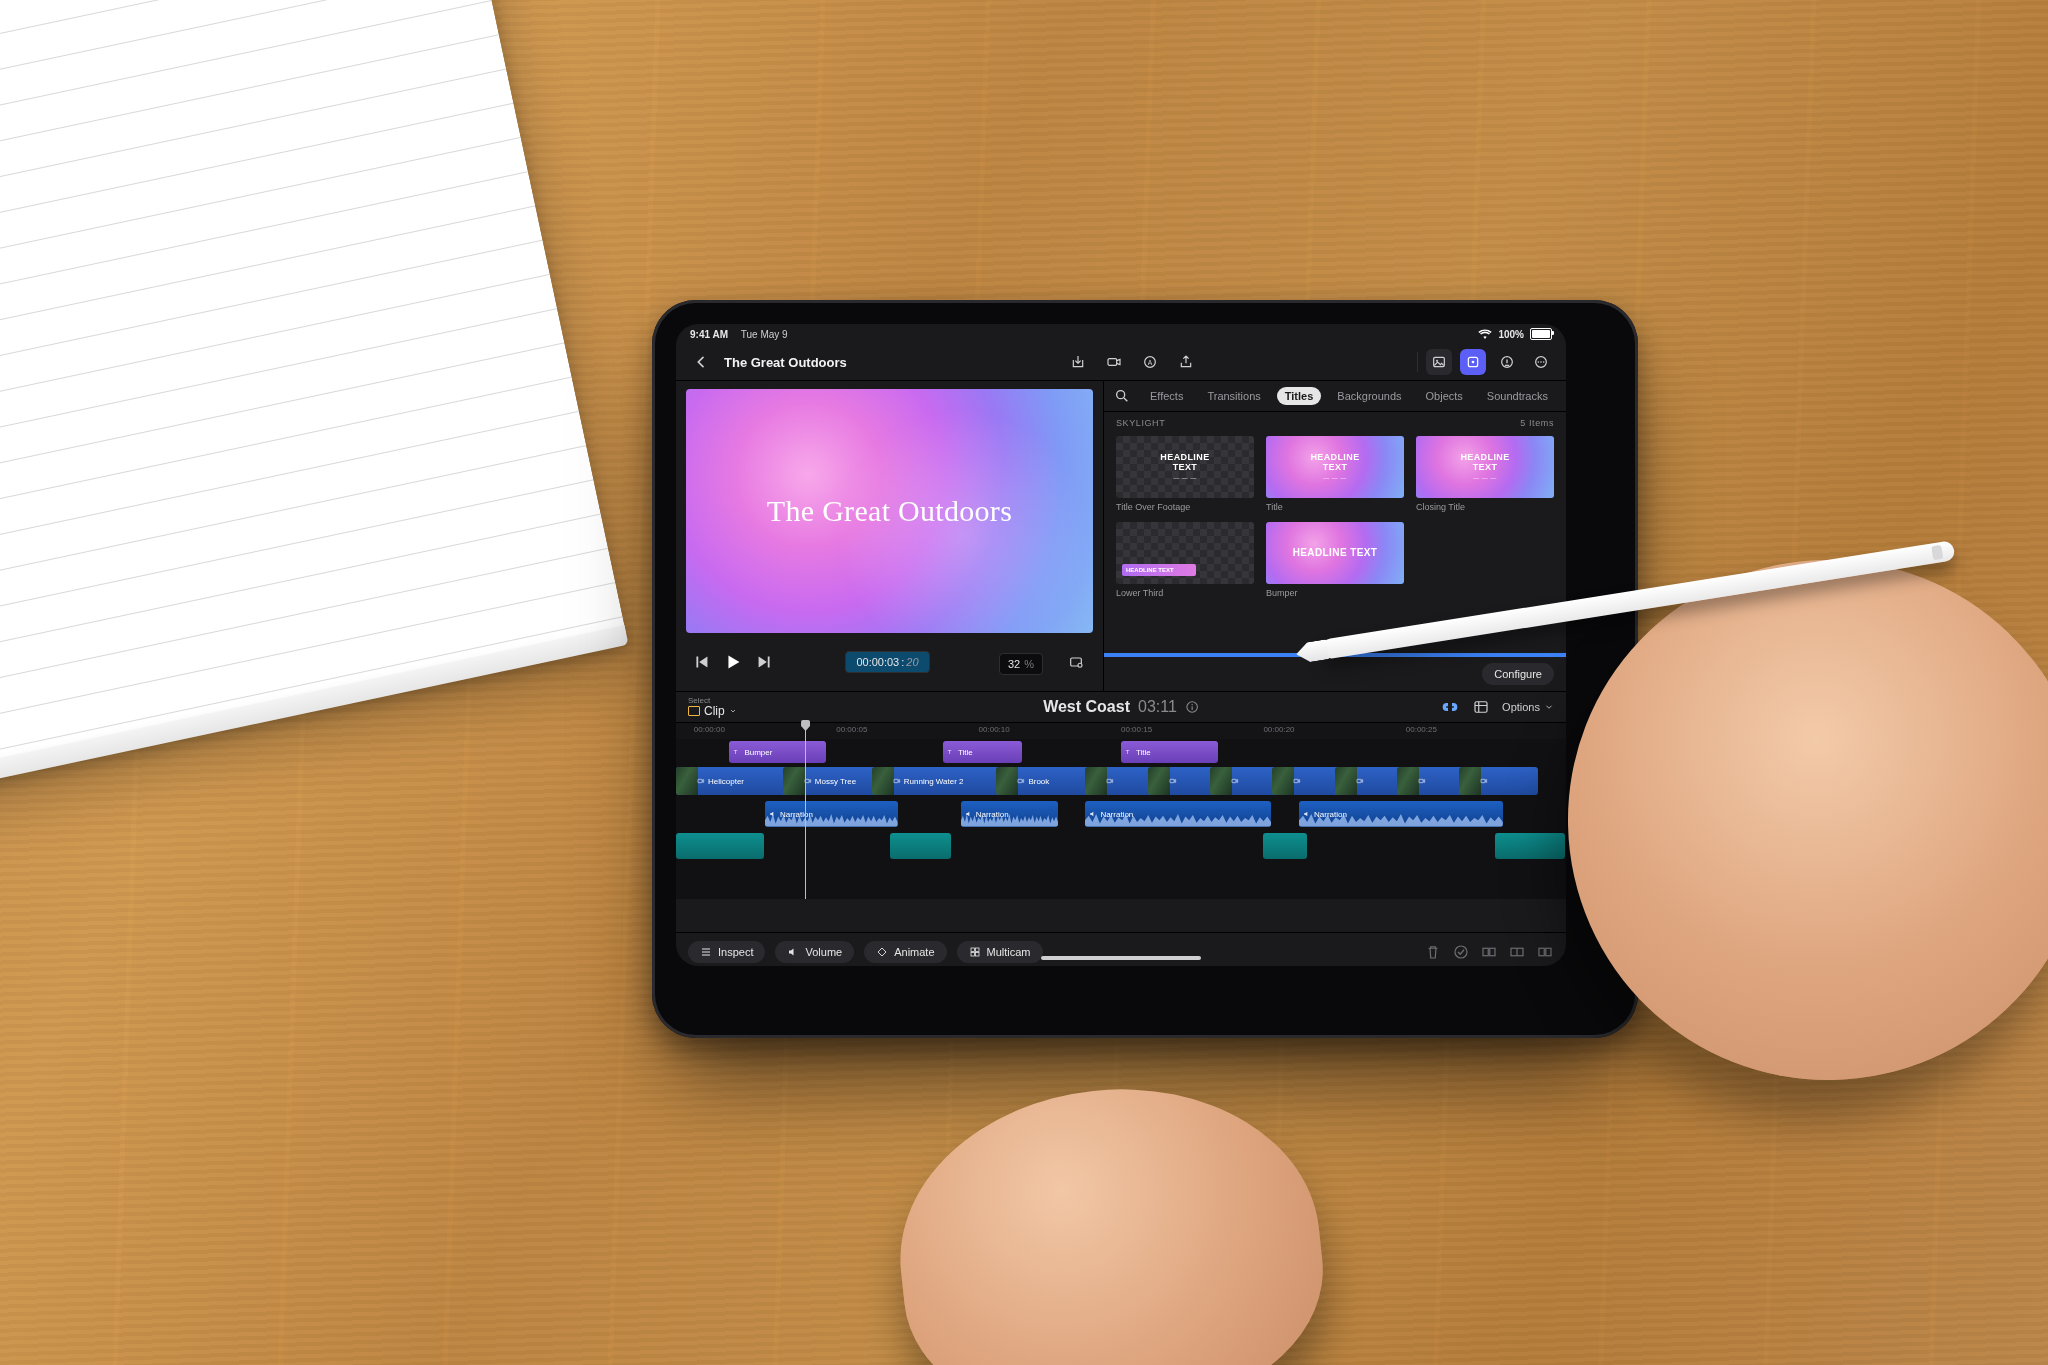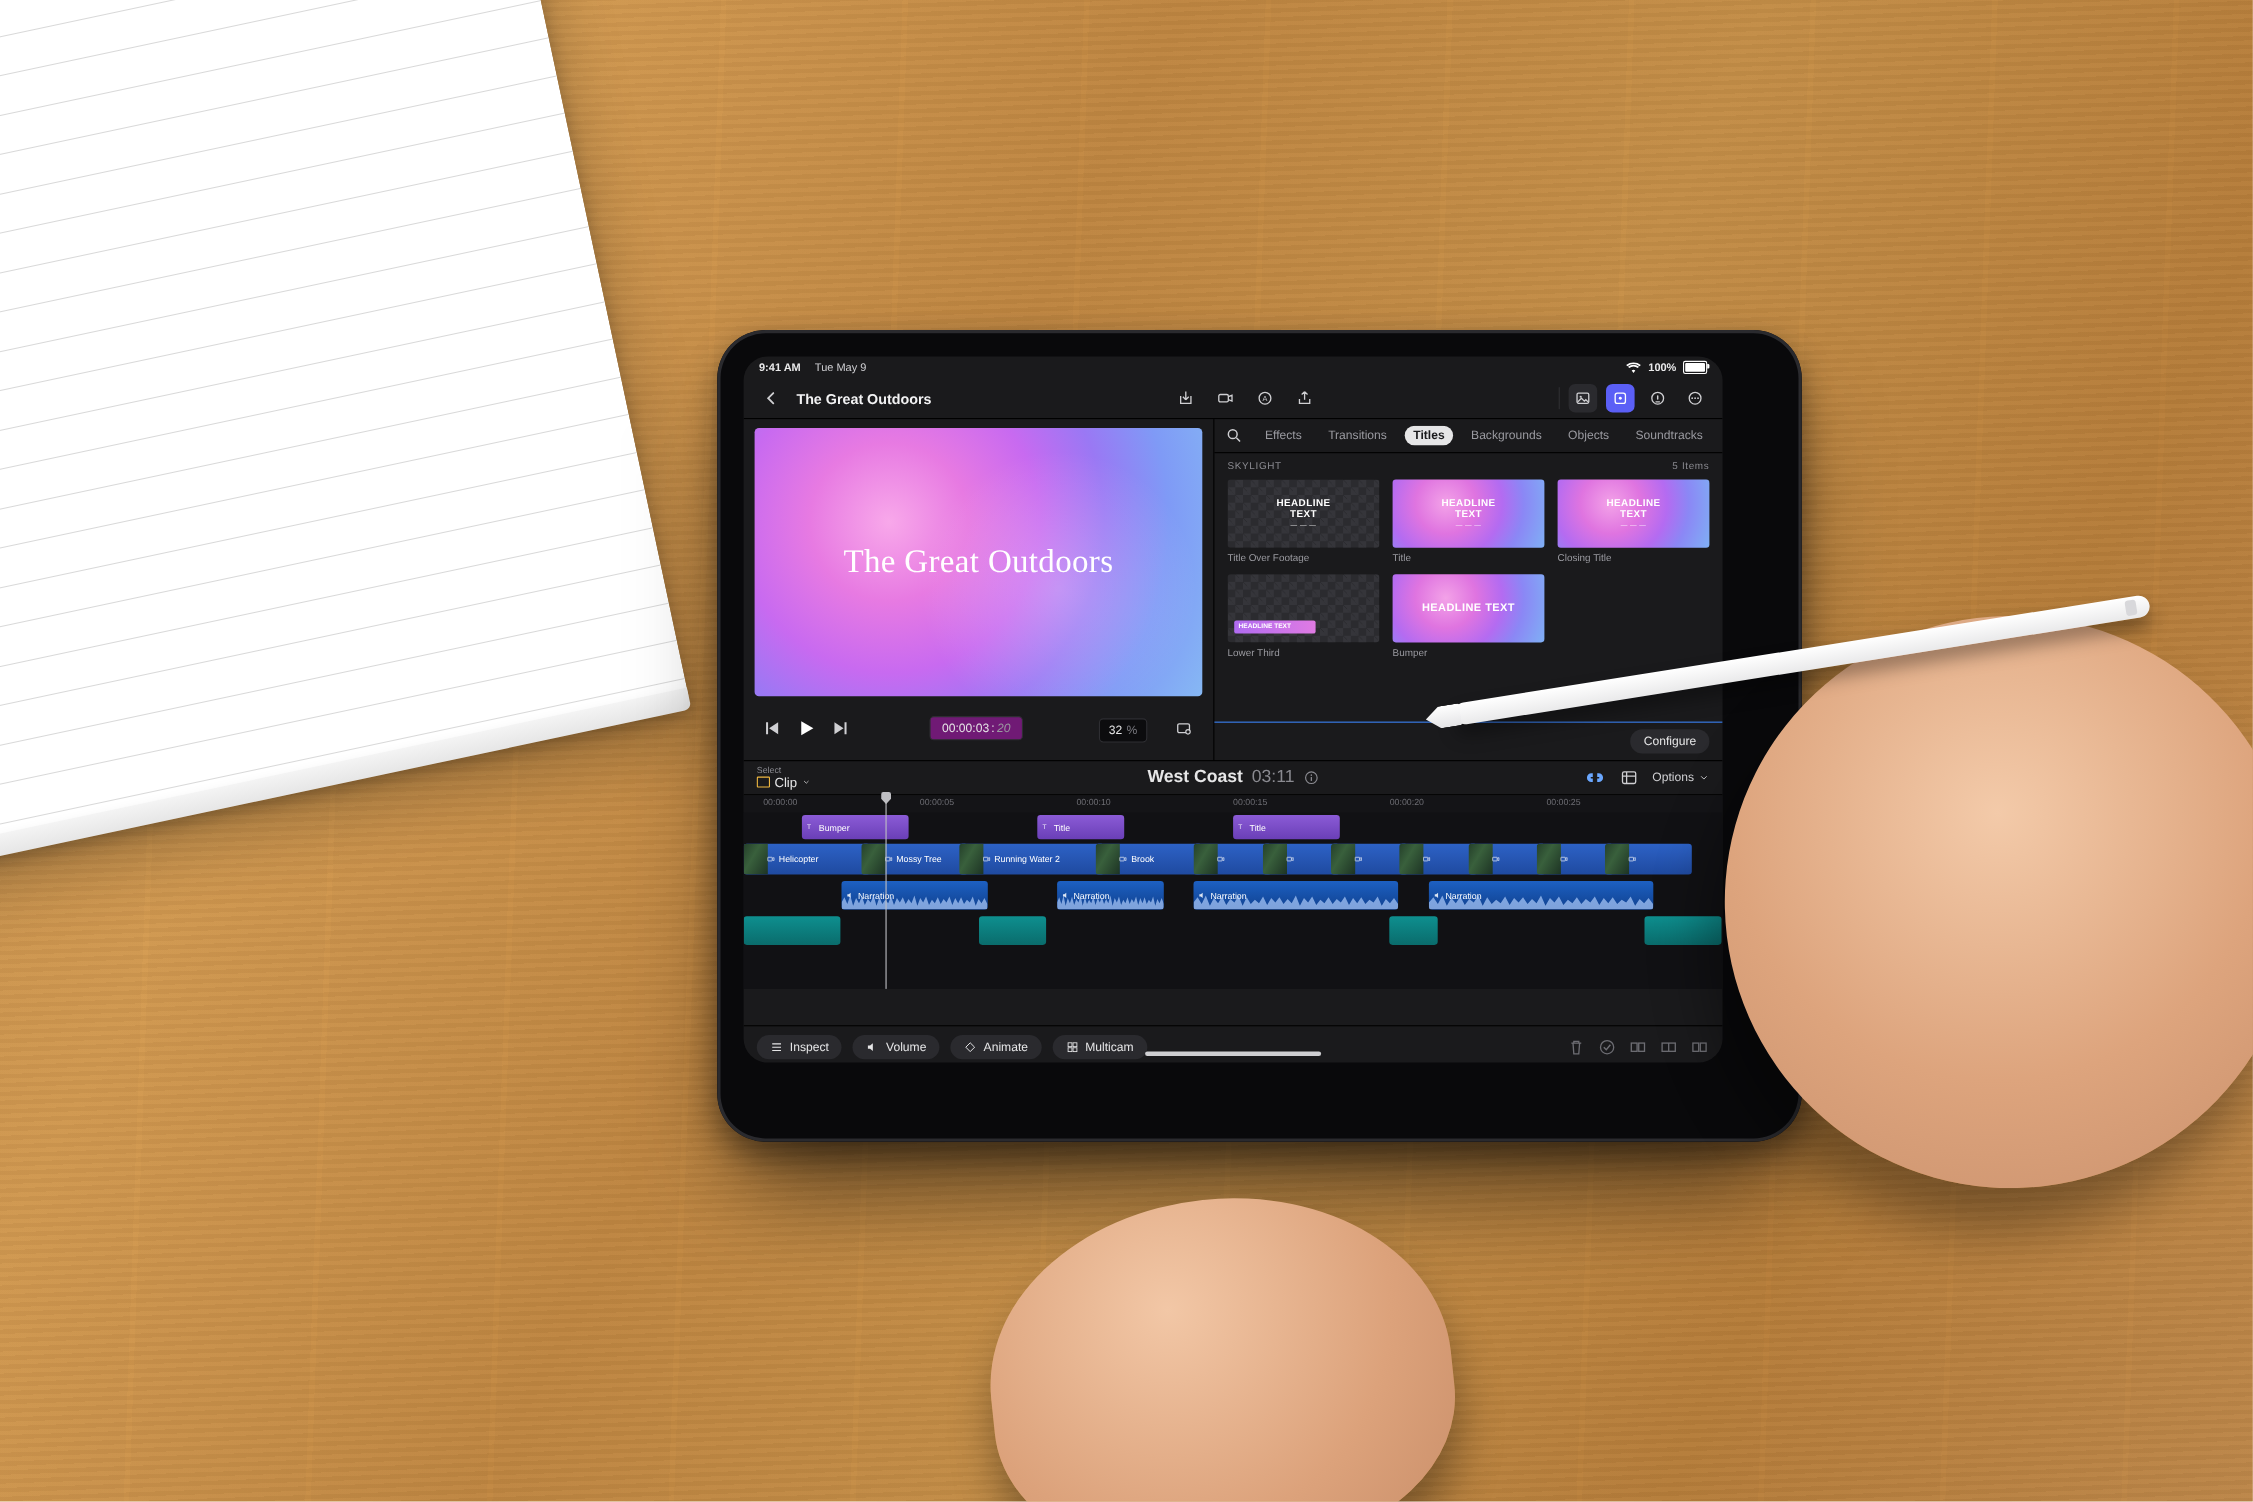--- a/index.html
+++ b/index.html
@@ -60,21 +60,21 @@
   
   .viewer{width:500px;display:flex;flex-direction:column;border-right:1px solid #000;}
   .canvas{margin:8px 10px 6px;height:244px;border-radius:4px;position:relative;overflow:hidden;display:flex;align-items:center;justify-content:center;
     background: radial-gradient(circle at 30% 35%, #f8a8ea 0%, #e77ae2 22%, #c86af0 42%, #9a78f4 60%, #7f9af6 78%, #86b8f4 100%);
   }
   .canvas::after{content:"";position:absolute;inset:0;background:radial-gradient(circle at 68% 60%, rgba(255,255,255,0.25) 0%, rgba(255,255,255,0) 40%);}
   .title-overlay{font-family:"Georgia","Times New Roman",serif;color:#fff;font-size:30px;letter-spacing:.3px;position:relative;z-index:1;}
   .transport{height:46px;display:flex;align-items:center;gap:10px;padding:0 14px;}
   .tbtn{width:22px;height:22px;display:flex;align-items:center;justify-content:center;color:#cfcfd2;}
   .tbtn.play{color:#fff;}
-  .tc-box{margin-left:auto;margin-right:auto;background:#701a75;border:1px solid #2e2e32;border-radius:4px;padding:4px 10px;font-variant-numeric:tabular-nums;font-size:11px;display:flex;gap:2px;}
+  .tc-box{margin-left:auto;margin-right:auto;background:#0c4a6e;border:1px solid #2e2e32;border-radius:4px;padding:4px 10px;font-variant-numeric:tabular-nums;font-size:11px;display:flex;gap:2px;}
   .tc-frames{color:#9a9aa0;font-style:italic;}
   .zoom-group{display:flex;gap:20px;align-items:flex-end;}
   .zoom-box{background:#0c0c0e;border:1px solid #2e2e32;border-radius:4px;padding:4px 8px;font-size:11px;display:flex;gap:4px;align-items:center;}
   .zoom-box .pct{color:#7a7a80;}
 
   
   .browser{flex:1;display:flex;flex-direction:column;}
   .browser-tabs{height:30px;display:flex;align-items:center;gap:12px;padding:0 10px;border-bottom:1px solid #000;overflow:hidden;}
   .search-icn{color:#cfcfd2;width:16px;height:16px;flex-shrink:0;}
   .btab{font-size:11px;color:#9a9aa0;white-space:nowrap;padding:3px 8px;border-radius:10px;}
@@ -82,21 +82,21 @@
   .browser-sub{display:flex;justify-content:space-between;align-items:center;padding:6px 12px;font-size:9px;color:#8a8a90;letter-spacing:.6px;}
   .thumbs{display:grid;grid-template-columns:repeat(3,1fr);gap:10px 12px;padding:2px 12px 10px;}
   .thumb{display:flex;flex-direction:column;gap:4px;}
   .thumb .tbox{height:62px;border-radius:3px;position:relative;display:flex;align-items:center;justify-content:center;font-size:9px;color:#fff;text-align:center;overflow:hidden;}
   .checker{background-color:#2b2b2f;background-image:linear-gradient(45deg,#35353a 25%,transparent 25%,transparent 75%,#35353a 75%),linear-gradient(45deg,#35353a 25%,transparent 25%,transparent 75%,#35353a 75%);background-size:14px 14px;background-position:0 0,7px 7px;}
   .grad{background: radial-gradient(circle at 35% 35%, #f3a2e8 0%, #df74e0 28%, #b46bf1 52%, #8b87f5 72%, #7fb0f5 100%);}
   .headline{font-weight:700;letter-spacing:.4px;font-size:9px;line-height:1.2;}
   .headline small{display:block;font-weight:400;font-size:6px;opacity:.85;margin-top:2px;}
   .tlabel{font-size:9px;color:#9a9aa0;}
   .lower-third-bar{position:absolute;left:6px;bottom:8px;height:12px;width:70px;border-radius:2px;background:linear-gradient(90deg,#b06bf0,#e07be3);display:flex;align-items:center;padding-left:4px;font-size:6px;font-weight:700;}
-  .browser-footer{margin-top:auto;height:34px;border-top:1px solid #3b82f6;display:flex;align-items:center;justify-content:flex-end;padding:0 12px;}
+  .browser-footer{margin-top:auto;height:34px;border-top:4px solid #3b82f6;display:flex;align-items:center;justify-content:flex-end;padding:0 12px;}
   .pill-btn{background:#2a2a2e;border-radius:14px;padding:5px 12px;font-size:11px;color:#e6e6e7;}
 
   
   .tl{flex:1;display:flex;flex-direction:column;border-top:1px solid #000;}
   .tl-header{height:30px;display:flex;align-items:center;padding:0 12px;gap:10px;border-bottom:1px solid #000;}
   .select-group{display:flex;flex-direction:column;line-height:1;}
   .select-label{font-size:8px;color:#8a8a90;}
   .select-value{font-size:12px;color:#e6e6e7;display:flex;align-items:center;gap:4px;}
   .clip-ico{width:10px;height:8px;border:1px solid #f0b840;border-radius:1px;display:inline-block;}
   .tl-center{position:absolute;left:50%;transform:translateX(-50%);display:flex;align-items:center;gap:8px;font-size:16px;}

